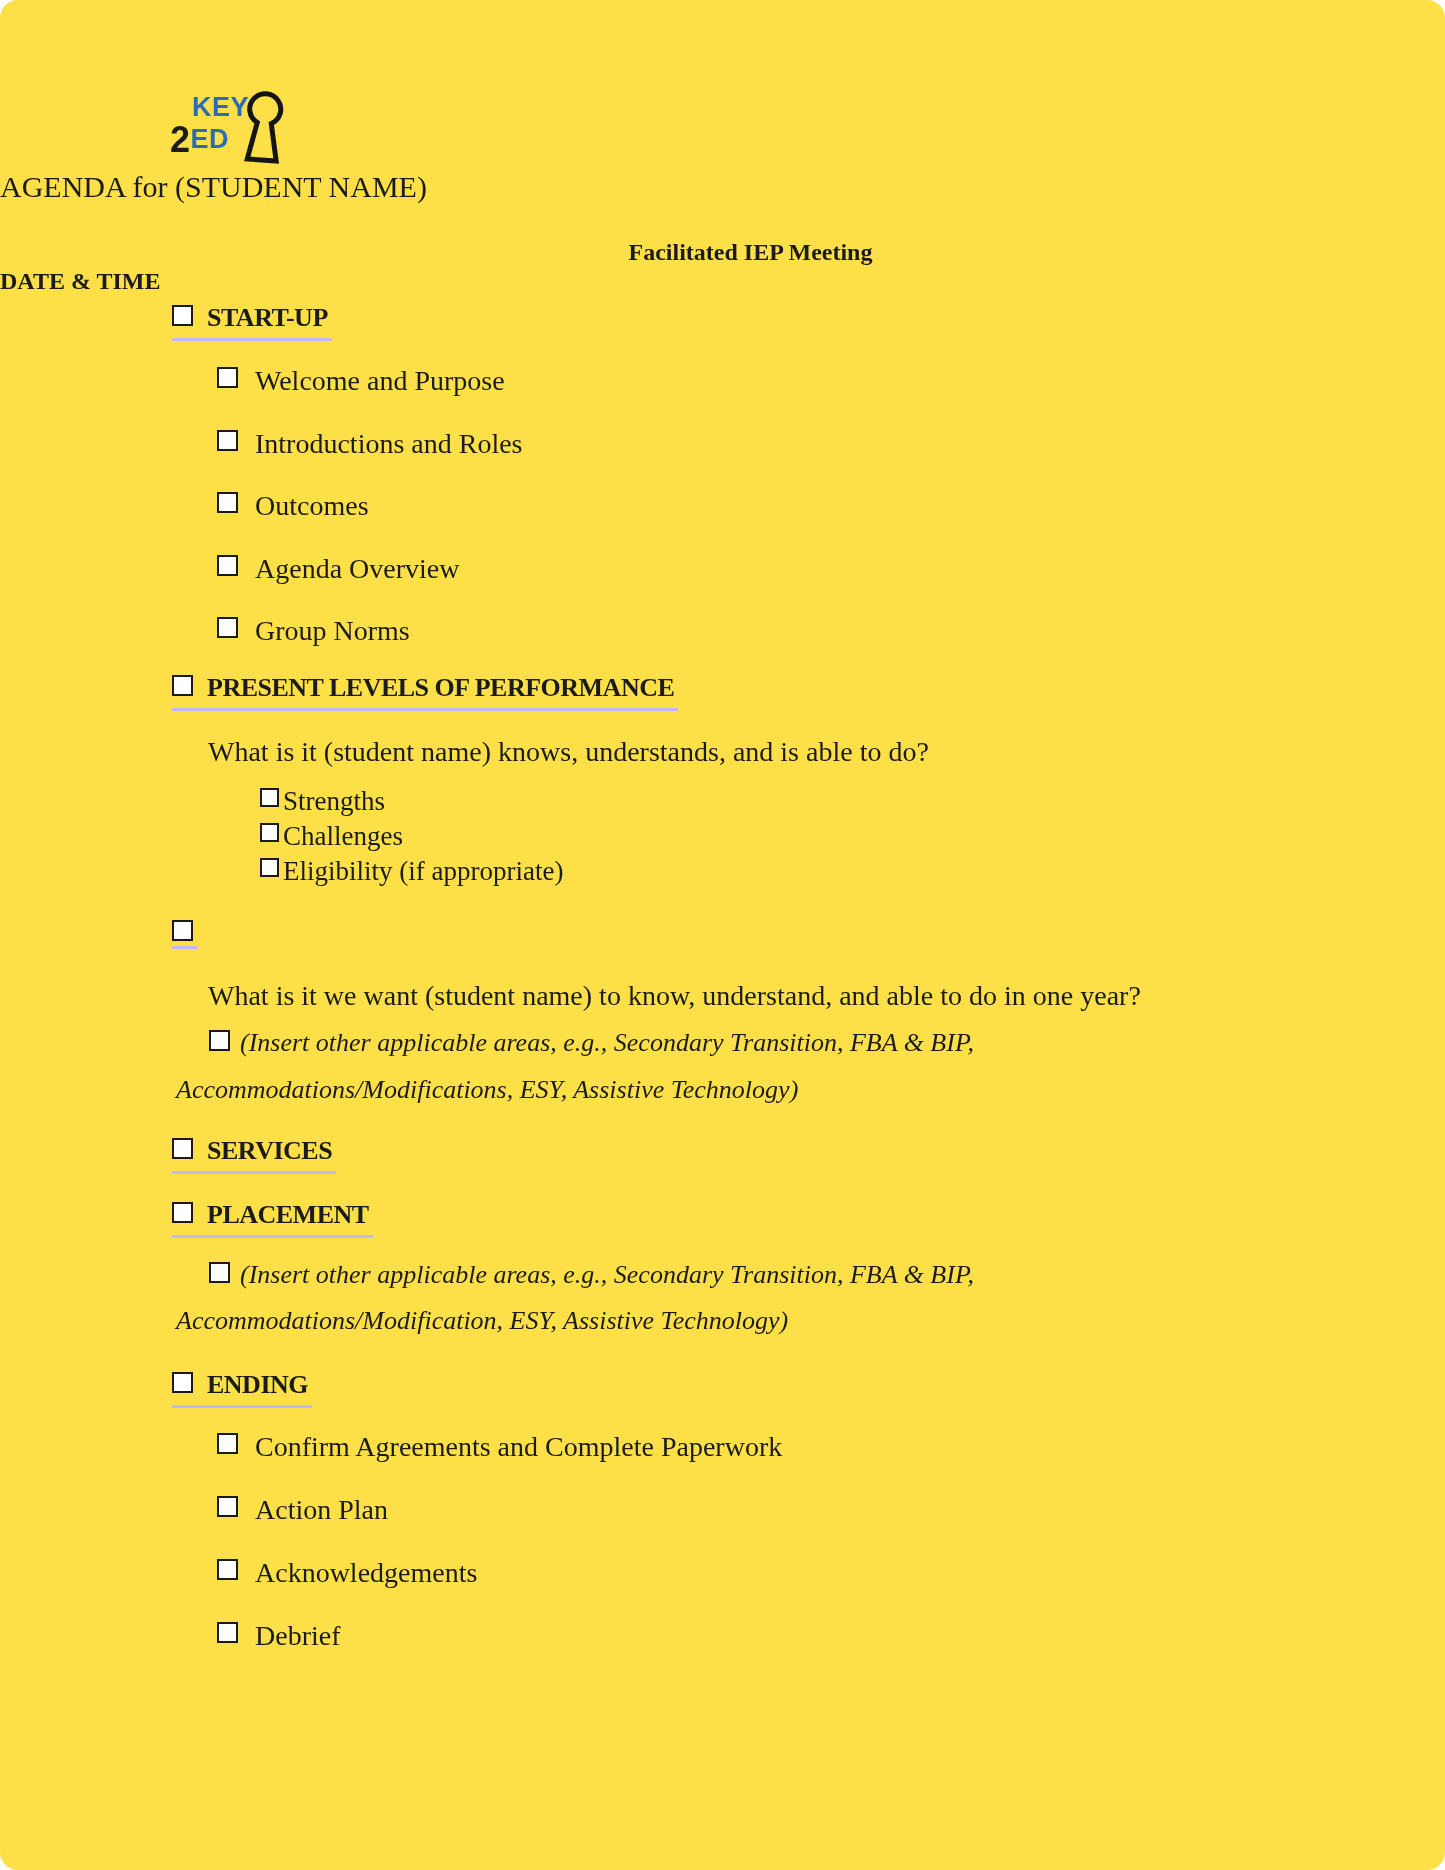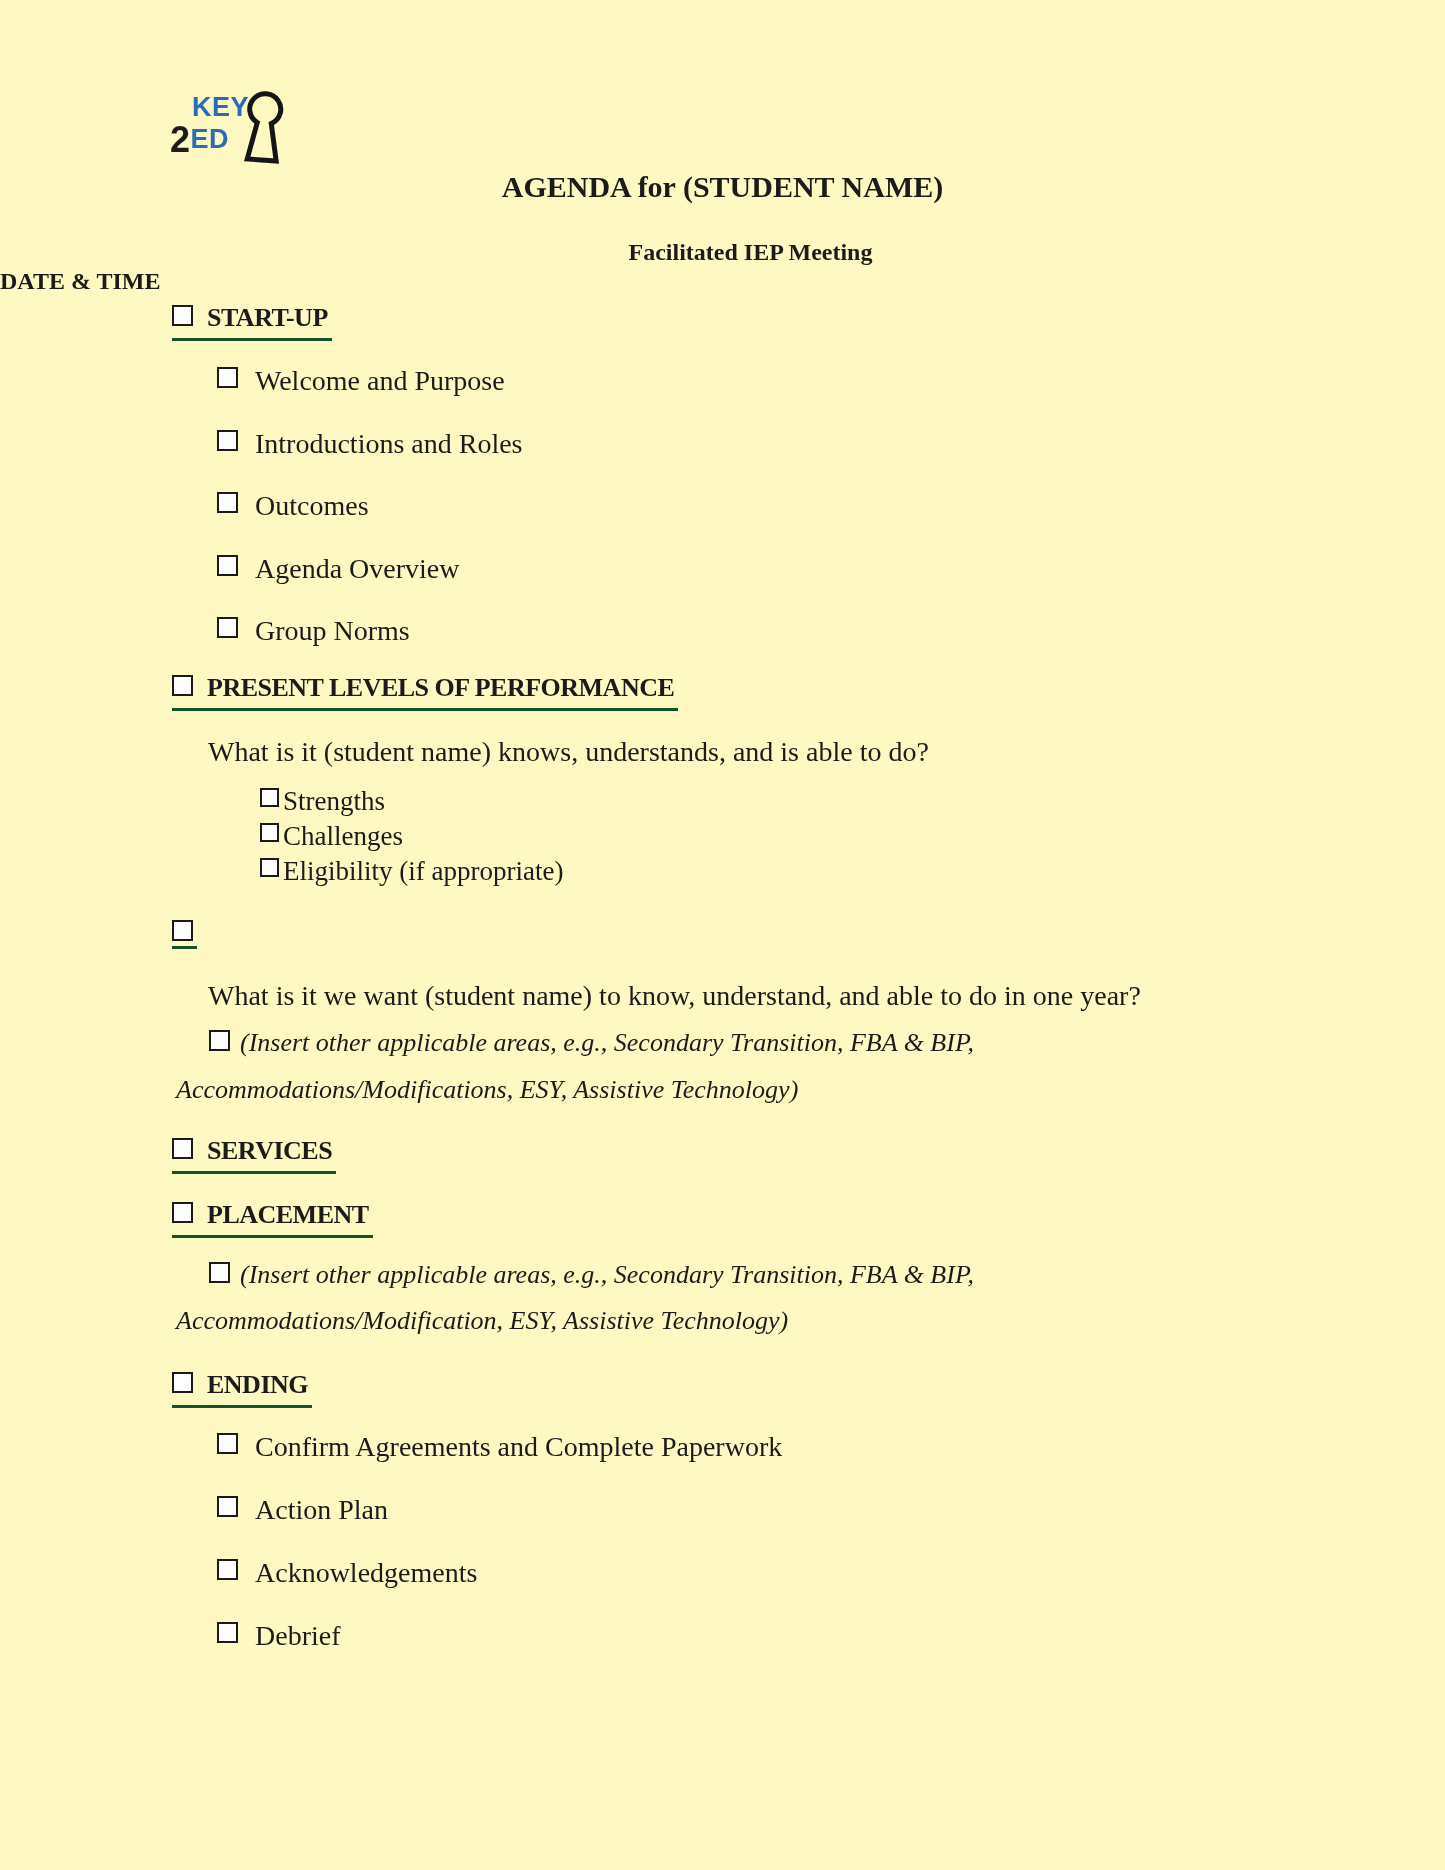--- a/index.html
+++ b/index.html
@@ -4,47 +4,47 @@
 <style>
   html,body{margin:0;padding:0;}
   body{
     width:1445px;height:1870px;
     background:#ffffff;
     font-family:"Liberation Serif","DejaVu Serif",serif;
     color:#1b1b1b;
     position:relative;
     overflow:hidden;
   }
-  .page{position:absolute;inset:0;background:#fef9c3;}
+  .page{position:absolute;inset:0;background:#fde047;border-radius:18px;}
 
   
   .logo{position:absolute;left:170px;top:88px;width:125px;height:80px;
         font-family:"Liberation Sans","DejaVu Sans",sans-serif;font-weight:bold;}
   .logo .l1{position:absolute;left:22px;top:4px;font-size:27px;letter-spacing:0.5px;}
   .logo .l2{position:absolute;left:0px;top:31px;font-size:27px;letter-spacing:0.5px;}
   .logo .blue{color:#2b6cb8;}
   .logo .two{color:#1c1c1c;font-size:36px;vertical-align:-4px;}
   .logo svg{position:absolute;left:74px;top:1px;transform:rotate(4deg);}
 
   
-  .title{position:absolute;left:0;top:172px;width:100%;text-align:center;
-         font-size:30px;font-weight:bold;line-height:1;}
+  .title{position:absolute;left:0;top:172px;width:100%;
+         font-size:30px;font-weight:normal;line-height:1;}
   .sub1{position:absolute;left:0;top:240px;width:100%;text-align:center;
         font-size:24px;font-weight:bold;line-height:1;padding-left:28px;}
   .sub2{position:absolute;left:0;top:269px;width:100%;
         font-size:24px;font-weight:bold;line-height:1;}
 
   
   .row{position:absolute;display:flex;align-items:flex-start;line-height:1.15;}
   .cb{flex:none;width:21px;height:21px;border:2px solid #1a1a1a;box-sizing:border-box;
       background:#fff;margin-top:2px;}
   .cb.small{width:19px;height:19px;}
 
   .sec .sec-inner{display:inline-flex;align-items:flex-start;gap:14px;
-                  border-bottom:3px solid #14532d;padding-bottom:5px;padding-right:4px;}
+                  border-bottom:3px solid #c4b5fd;padding-bottom:5px;padding-right:4px;}
   .sec-txt{font-size:26px;font-weight:bold;letter-spacing:-0.5px;white-space:nowrap;}
 
   .lvl1{left:217px;gap:17px;}
   .lvl1 .txt{font-size:28px;}
   .lvl2{left:260px;gap:4px;}
   .lvl2 .txt{font-size:27px;}
   .question{left:208px;font-size:28px;}
   .insert{left:177px;gap:10px;padding-left:32px;}
   .insert .txt{font-size:26px;font-style:italic;}
   .insert-wrap{left:176px;font-size:26px;font-style:italic;}

